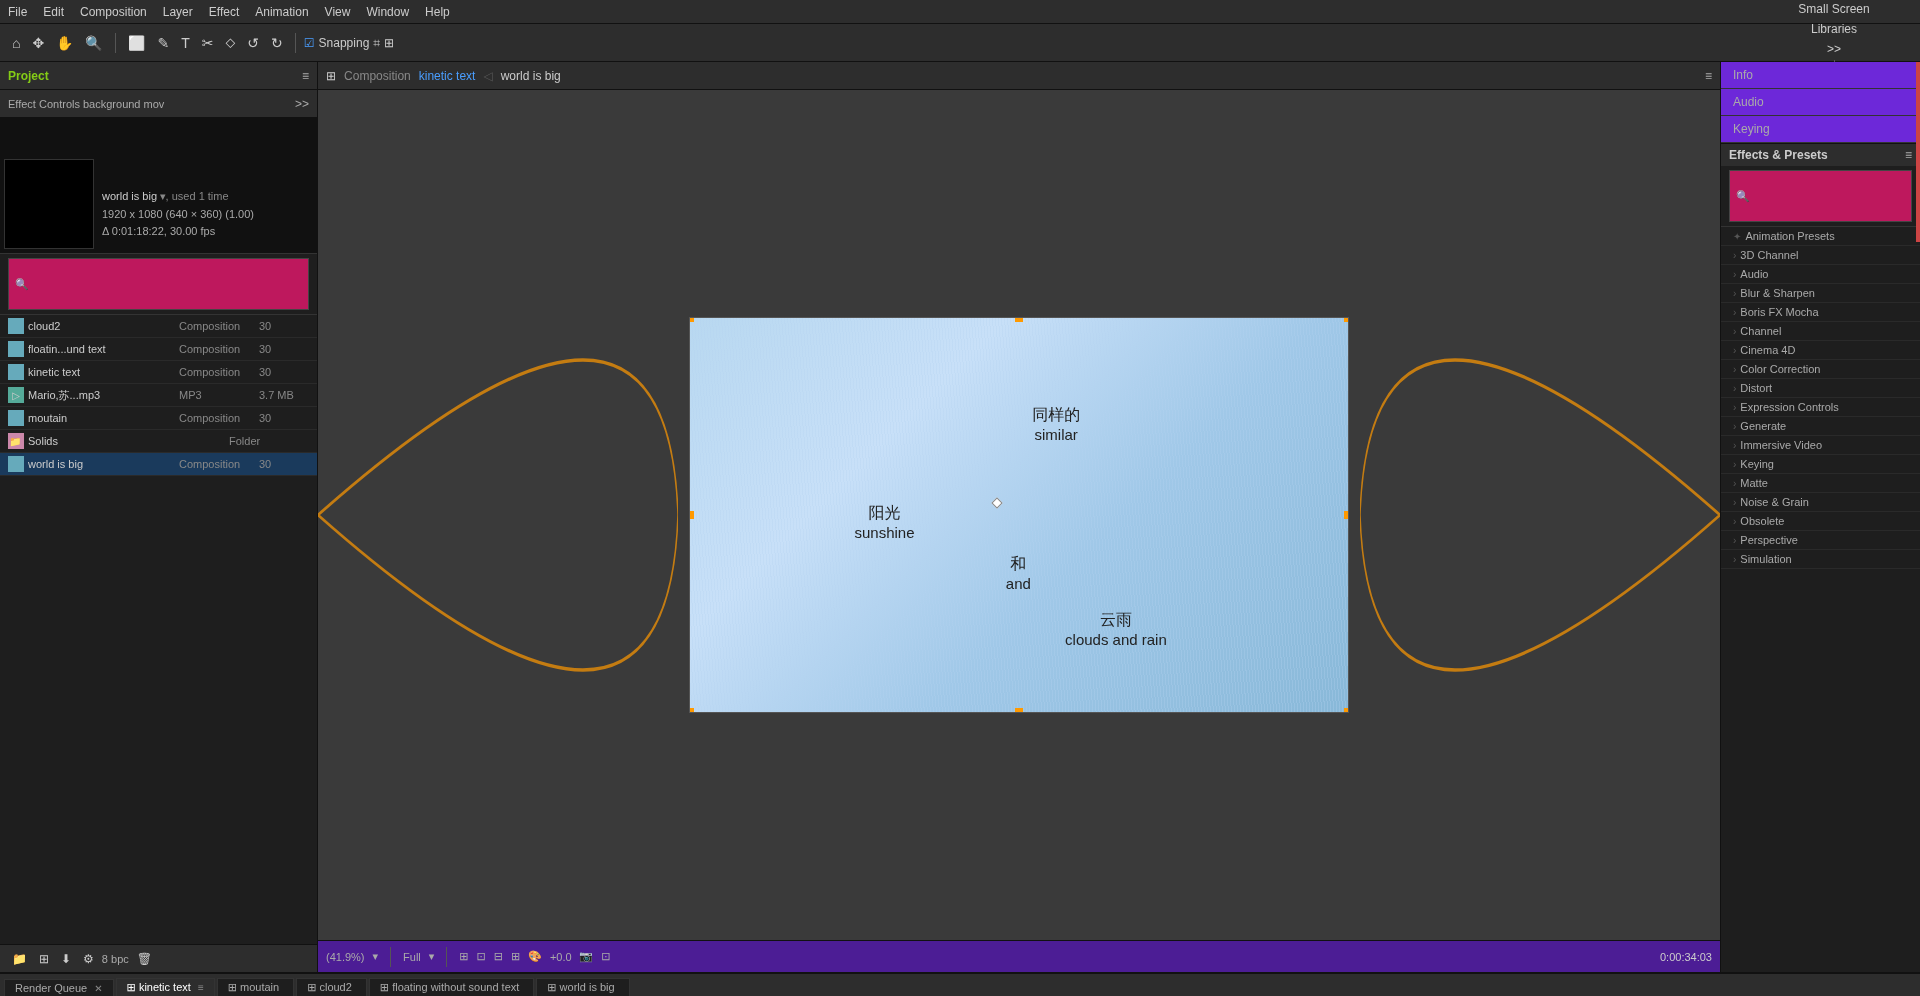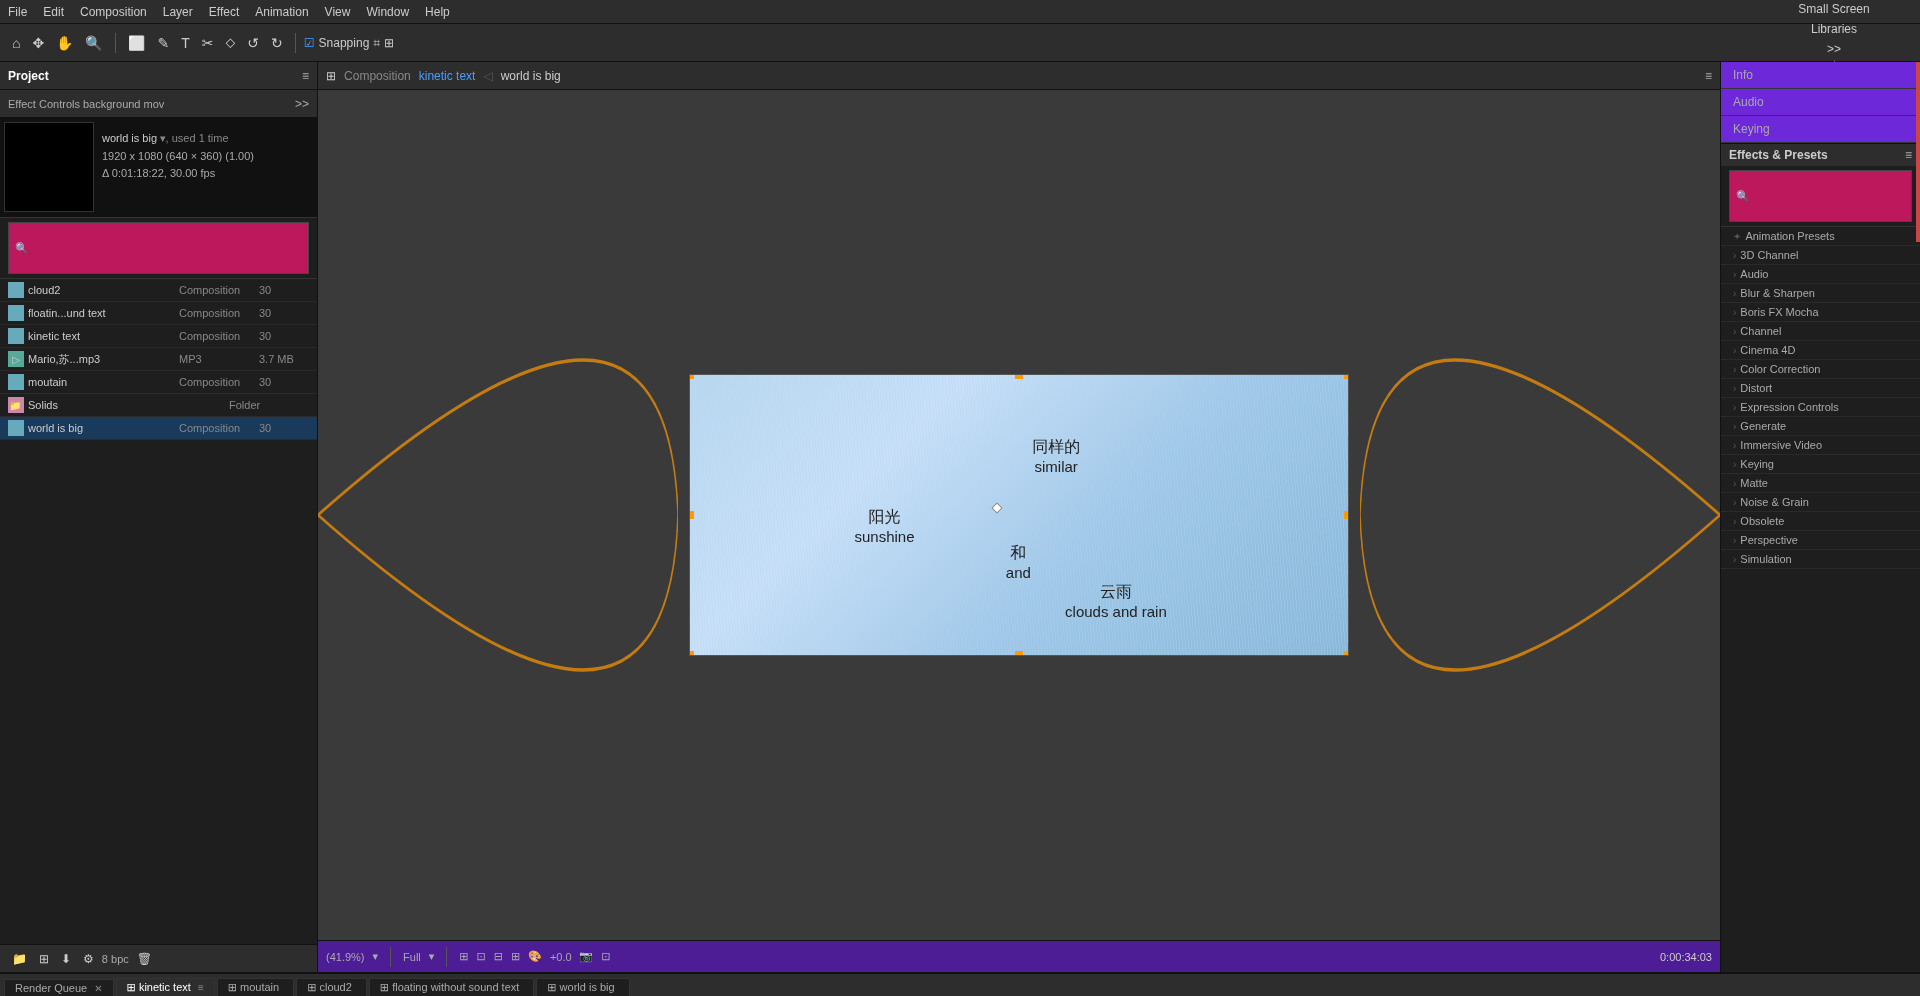--- a/index.html
+++ b/index.html
@@ -17,24 +17,24 @@
     .workspace-btn { background: none; border: none; color: #4a9eff; cursor: pointer; font-size: 12px; padding: 2px 6px; }
     .workspace-btn.normal { color: #ccc; }
     .snapping-area { display: flex; align-items: center; gap: 4px; color: #ccc; font-size: 12px; }
 
     
     #main { display: flex; height: calc(996px - 24px - 38px - 24px); }
 
     
     #left-panel { width: 318px; background: #1e1e1e; border-right: 1px solid #111; display: flex; flex-direction: column; }
     #project-header { background: #2d2d2d; padding: 4px 8px; display: flex; align-items: center; justify-content: space-between; border-bottom: 1px solid #111; height: 28px; }
-    .panel-title { color: #ffffff; font-size: 12px; font-weight: bold; }
+    .panel-title { color: #84cc16; font-size: 12px; font-weight: bold; }
     .panel-menu-btn { color: #aaa; cursor: pointer; }
     #effect-controls { background: #2d2d2d; padding: 4px 8px; border-bottom: 1px solid #111; height: 28px; display: flex; align-items: center; }
-    #thumbnail-area { background: #111; height: 100px; display: flex; align-items: flex-start; justify-content: flex-start; padding: 4px; border-bottom: 1px solid #333; }
+    #thumbnail-area { background: #111; height: 136px; display: flex; align-items: flex-end; justify-content: flex-start; padding: 4px; border-bottom: 1px solid #333; }
     .thumbnail-black { width: 90px; height: 90px; background: #000; border: 1px solid #333; }
     .thumbnail-info { padding: 8px; color: #aaa; font-size: 11px; line-height: 1.6; }
     #project-search { padding: 4px 8px; border-bottom: 1px solid #333; }
     .search-input { background: #be185d; border: 1px solid #444; color: #ccc; padding: 19px 6px; width: 100%; font-size: 11px; }
     #project-list-header { display: flex; padding: 2px 8px; background: #252525; border-bottom: 1px solid #333; color: #888; font-size: 11px; }
     .col-name { flex: 1; }
     .col-type { width: 80px; }
     .col-size { width: 50px; }
     .col-fps { width: 50px; }
     #project-items { overflow-y: auto; flex: 1; }
@@ -50,21 +50,21 @@
     .item-fps { width: 50px; color: #888; font-size: 11px; }
 
     
     #left-panel-bottom { height: 28px; background: #2d2d2d; border-top: 1px solid #111; display: flex; align-items: center; padding: 0 8px; gap: 4px; }
 
     
     #center-panel { flex: 1; background: #1a1a1a; display: flex; flex-direction: column; }
     #comp-header { background: #2d2d2d; height: 28px; display: flex; align-items: center; padding: 0 8px; gap: 8px; border-bottom: 1px solid #111; }
     .breadcrumb-sep { color: #555; }
     #viewer-area { flex: 1; background: #3a3a3a; display: flex; align-items: center; justify-content: center; position: relative; overflow: hidden; }
-    #comp-canvas { width: 660px; height: 282px; background: linear-gradient(135deg, #b8d8f0 0%, #c8e0f8 30%, #a0c8e8 60%, #88b8d8 100%); position: relative; border: 1px solid #555; overflow: hidden; }
+    #comp-canvas { width: 660px; height: 396px; background: linear-gradient(135deg, #b8d8f0 0%, #c8e0f8 30%, #a0c8e8 60%, #88b8d8 100%); position: relative; border: 1px solid #555; overflow: hidden; }
     .canvas-handle { position: absolute; width: 8px; height: 8px; background: #f90; }
     .canvas-handle.tl { top: -4px; left: -4px; }
     .canvas-handle.tr { top: -4px; right: -4px; }
     .canvas-handle.bl { bottom: -4px; left: -4px; }
     .canvas-handle.br { bottom: -4px; right: -4px; }
     .canvas-handle.tm { top: -4px; left: 50%; transform: translateX(-50%); }
     .canvas-handle.bm { bottom: -4px; left: 50%; transform: translateX(-50%); }
     .canvas-handle.ml { top: 50%; left: -4px; transform: translateY(-50%); }
     .canvas-handle.mr { top: 50%; right: -4px; transform: translateY(-50%); }
     .text-element { position: absolute; text-align: center; color: #222; }

